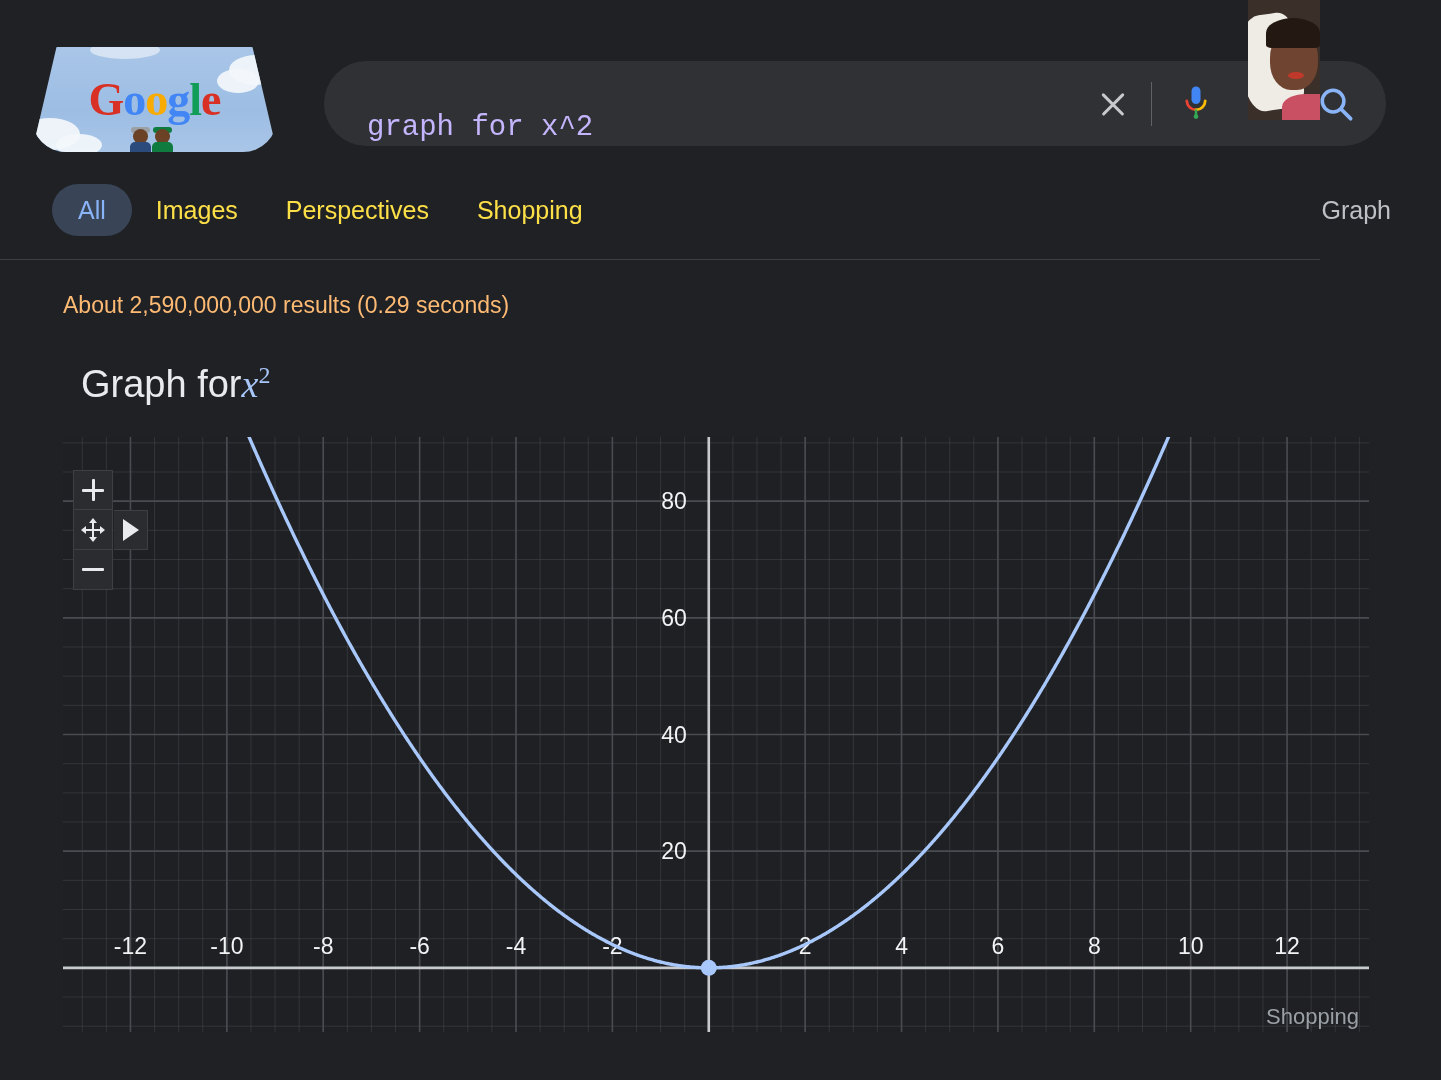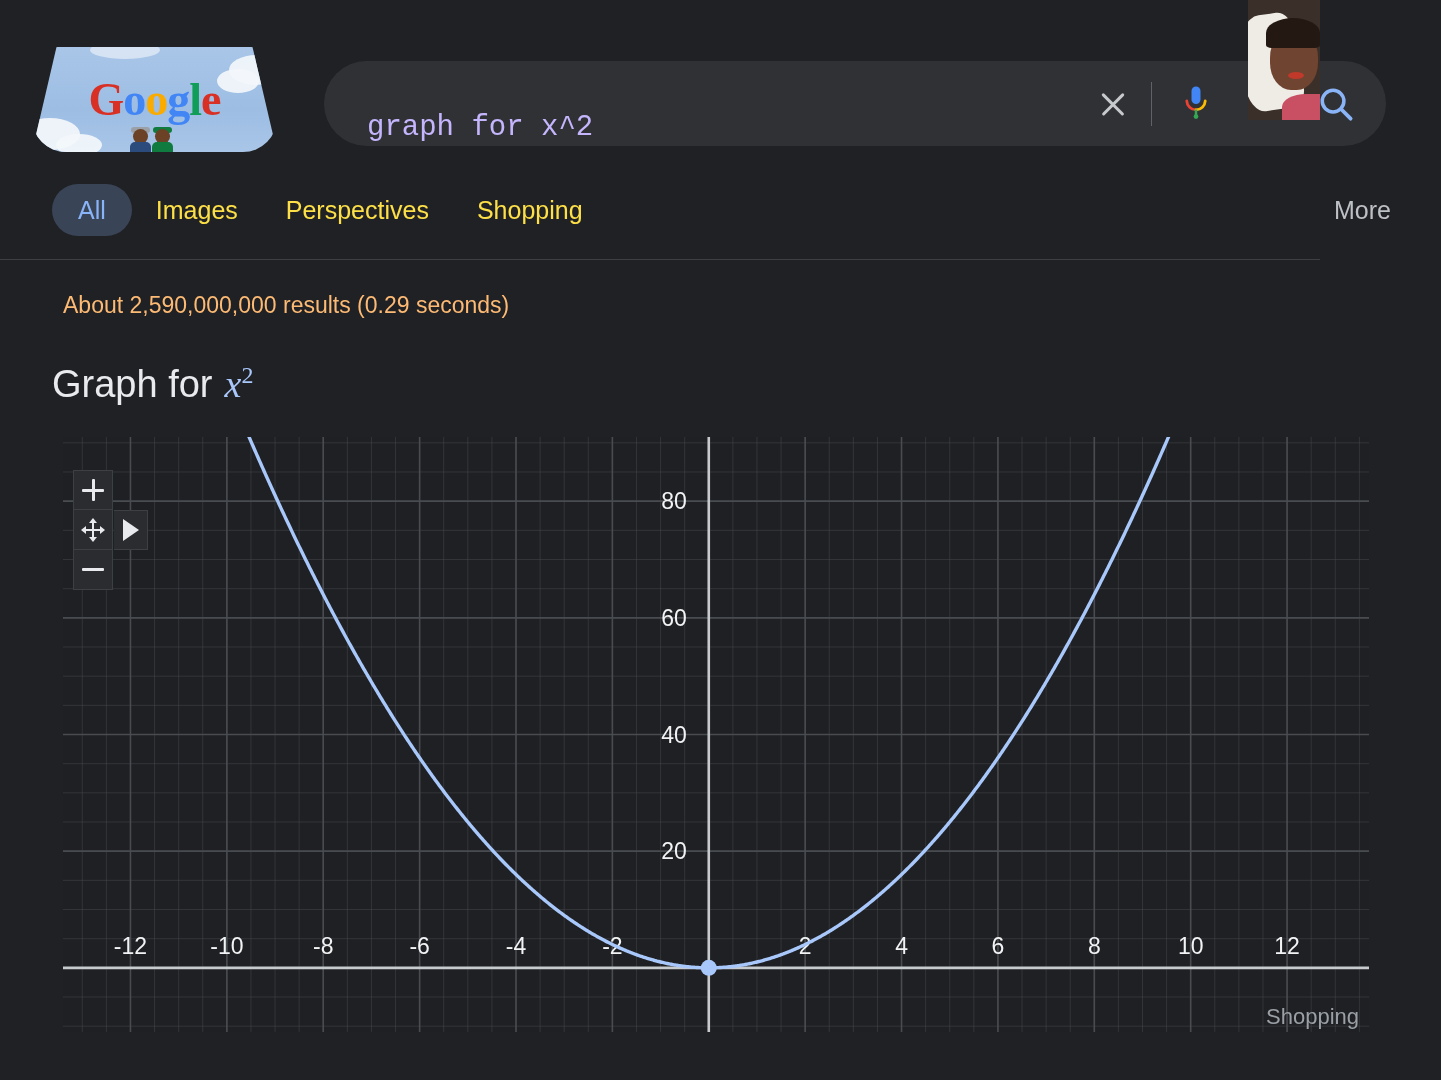--- a/index.html
+++ b/index.html
@@ -150,23 +150,23 @@
     position: absolute; right: 50px; top: 0; height: 64px; line-height: 64px;
     font-size: 25px; color: #bdc1c6; cursor: pointer;
   }
 
   
   .result-count {
     position: absolute; left: 63px; top: 292px;
     font-size: 23px; color: #fdba74;
   }
   .kp-title {
-    position: absolute; left: 52px; top: 362px;
+    position: absolute; left: 81px; top: 362px;
     font-size: 38px; color: #e8eaed; font-weight: 400;
-    display: flex; align-items: baseline; gap: 12px;
+    display: flex; align-items: baseline; 
   }
   .kp-title .math {
     font-family: "Liberation Serif", serif;
     font-style: italic; color: #a8c7fa; font-size: 38px;
   }
   .kp-title .math sup { font-size: 24px; font-style: normal; }
 
   
   .graph {
     position: absolute; left: 63px; top: 437px;
@@ -288,21 +288,21 @@
     <div class="hair"></div>
     <div class="lips"></div>
     <div class="shoulder"></div>
   </div>
 
   <div class="tabs">
     <div class="tab first active">All</div>
     <div class="tab">Images</div>
     <div class="tab">Perspectives</div>
     <div class="tab">Shopping</div>
-    <div class="tools">More</div>
+    <div class="tools">Graph</div>
   </div>
 </div>
 
 <div class="result-count">About 2,590,000,000 results (0.29 seconds)</div>
 
 <div class="kp-title">
   <span>Graph for</span>
   <span class="math"><span>x</span><sup>2</sup></span>
 </div>
 

